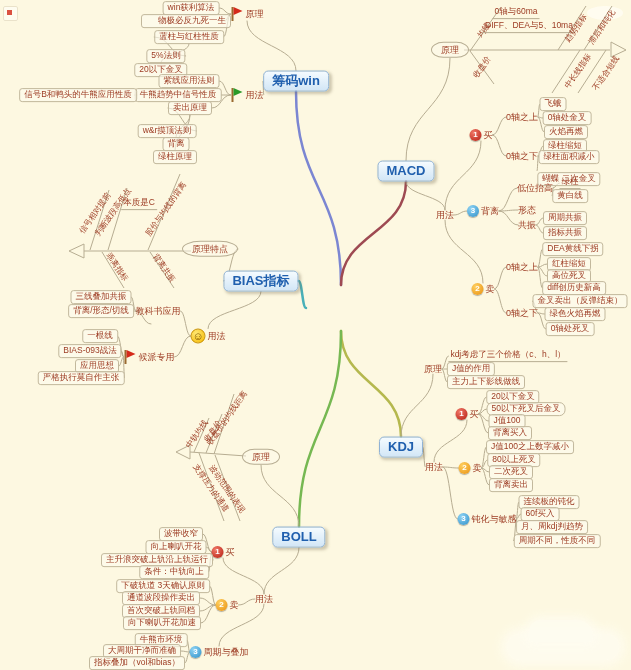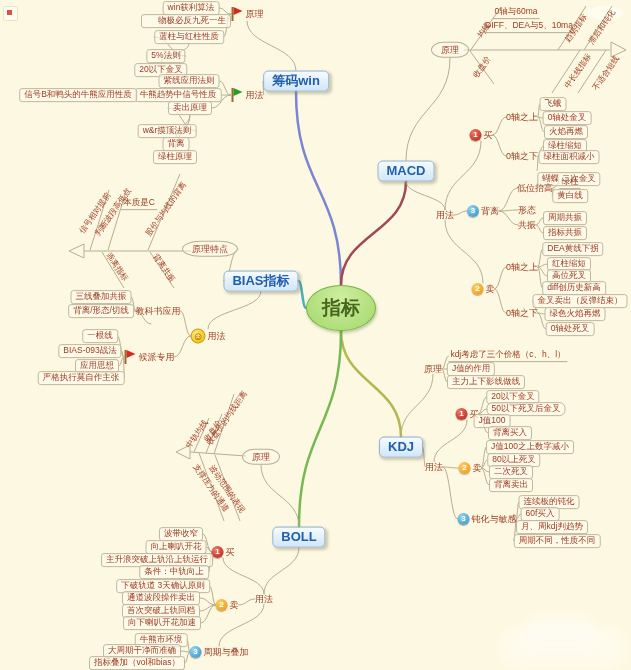--- a/index.html
+++ b/index.html
@@ -166,23 +166,20 @@
       <path d="M194,452 L209,418"></path>
       <path d="M206,453 L222,414"></path>
       <path d="M214,454 L234,394"></path>
       <path d="M199,453 L224,521"></path>
       <path d="M215,455 L240,521"></path>
       <polygon points="190,445 190,459 176,452" fill="#fdf8e1"></polygon>
     </g>
   </svg>
 
   <div id="nodes">
-      <div class="node s-center" style="left: 341px; top: 308px;">
-        <span>指标</span>
-      </div>
       <div class="node s-main" style="left: 296px; top: 81px;">
         <span>筹码win</span>
       </div>
       <div class="node s-plain" style="left: 247px; top: 14px;">
         <span class="icon i-red-flag"></span>
         <span>原理</span>
       </div>
       <div class="node s-box" style="left: 191px; top: 8px;">
         <span>win获利算法</span>
       </div>
@@ -361,21 +358,21 @@
       <div class="node s-plain" style="left: 467px; top: 414px;">
         <span class="icon i-num1">1</span>
         <span>买</span>
       </div>
       <div class="node s-box" style="left: 513px; top: 397px;">
         <span>20以下金叉</span>
       </div>
       <div class="node s-box" style="left: 526px; top: 409px; border-radius: 6px;">
         <span>50以下死叉后金叉</span>
       </div>
-      <div class="node s-box" style="left: 492px; top: 421px;">
+      <div class="node s-box" style="left: 507px; top: 421px;">
         <span>J值100</span>
       </div>
       <div class="node s-box" style="left: 510px; top: 433px;">
         <span>背离买入</span>
       </div>
       <div class="node s-plain" style="left: 470px; top: 468px;">
         <span class="icon i-num2">2</span>
         <span>卖</span>
       </div>
       <div class="node s-box" style="left: 530px; top: 447px;">

